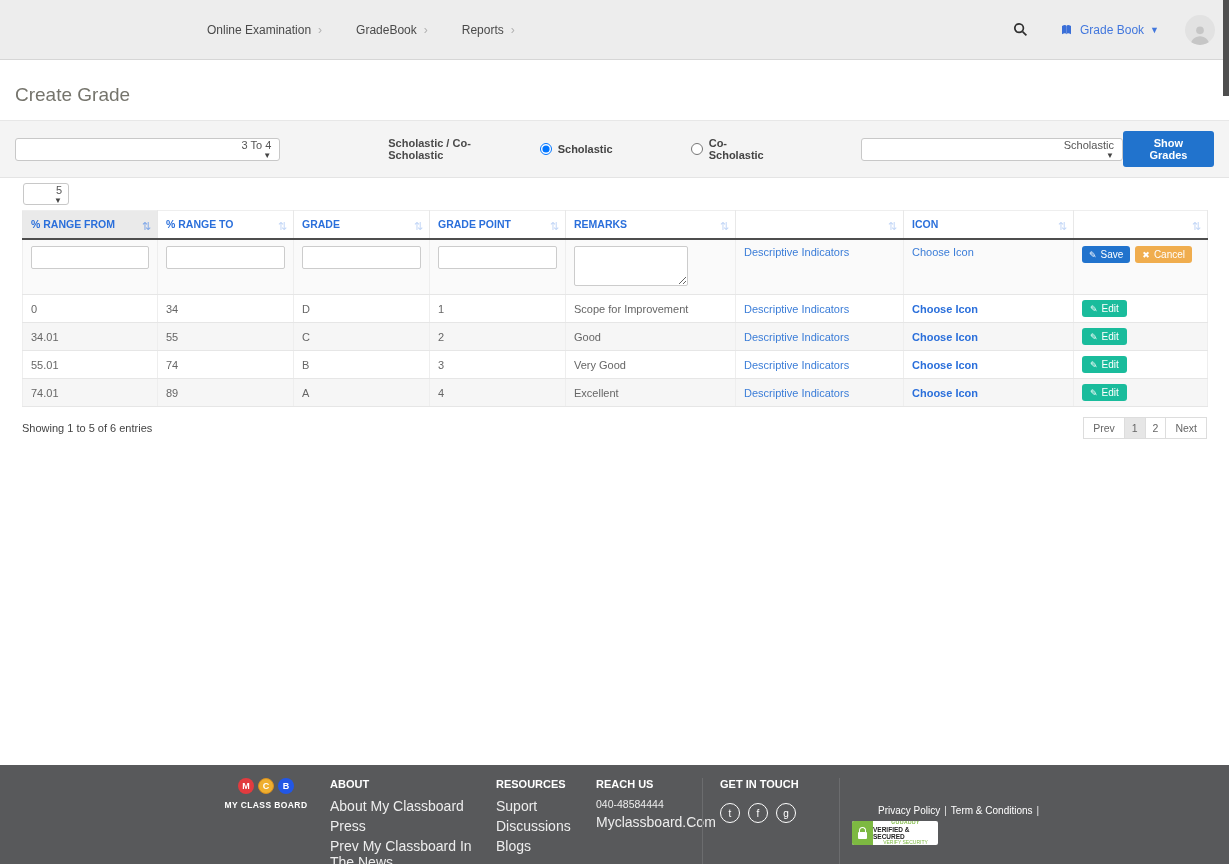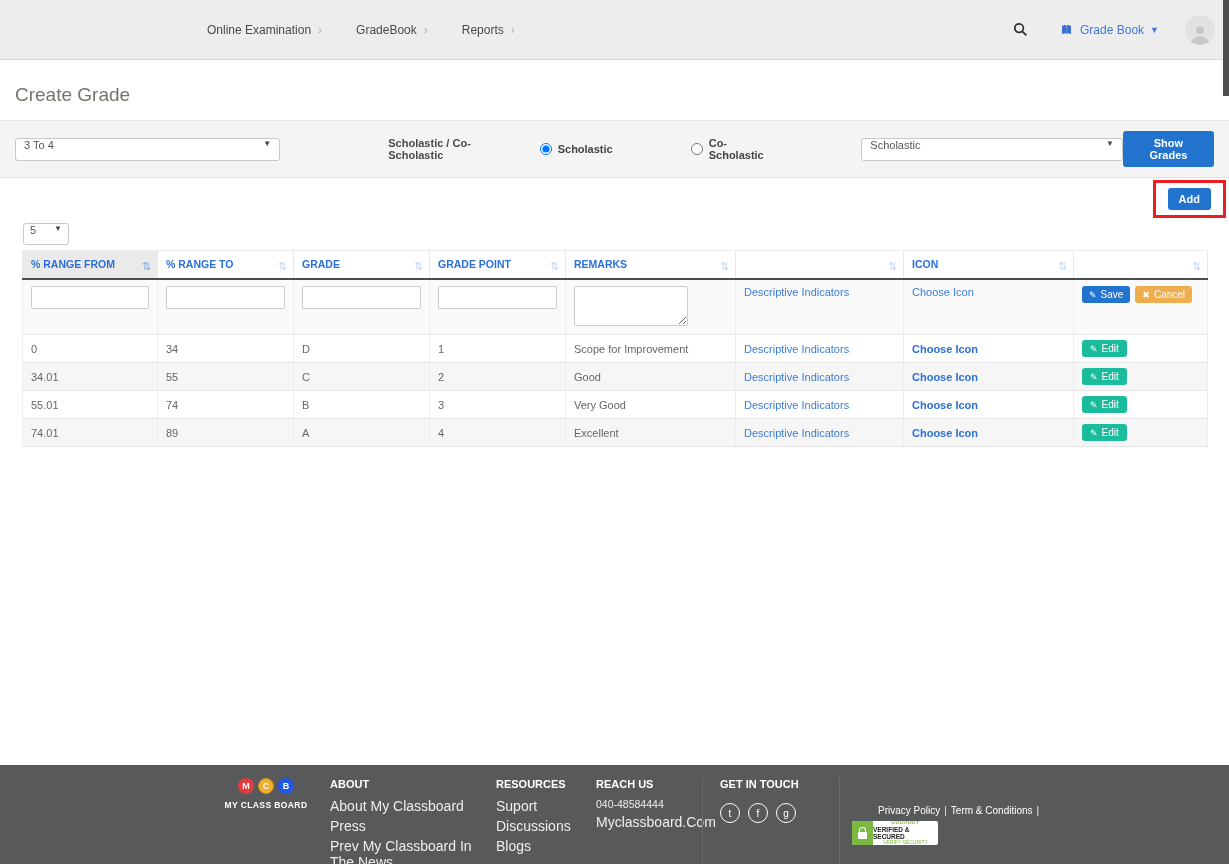--- a/index.html
+++ b/index.html
@@ -28,22 +28,22 @@
   .scroll-thumb { position:absolute; right:0; top:0; width:6px; height:96px; background:#4f4f4f; z-index:50; }
 
   
   .title-block { padding:24px 15px 14px; border-bottom:1px solid #e7e7e7; }
   .page-title { font-size:19px; color:#75746c; font-weight:400; }
 
   
   .filter-bar { background:#f4f4f4; border-bottom:1px solid #e4e4e4;
                 padding:10px 15px; display:flex; align-items:center; }
   .select-box { border:1px solid #c8c8c8; background:#fff; border-radius:3px; height:23px;
-                display:flex; align-items:flex-start; justify-content:space-between;
-                padding:0 8px; font-size:11px; color:#555; cursor:pointer; }
+                display:flex; align-items:flex-end; justify-content:space-between;
+                padding:0 8px; font-size:11px; color:#555; cursor:pointer;flex-direction:column; }
   .caret { font-size:8px; color:#444; }
   .sel-class { width:285px; }
   .type-label { font-weight:bold; font-size:11px; color:#4a4a4a; margin-left:108px; }
   .radio-opt { display:flex; align-items:center; font-size:11px; font-weight:bold; color:#444; }
   .radio-opt input { margin:0 6px 0 0; width:12px; height:12px; }
   .r1 { margin-left:24px; } .r2 { margin-left:78px; }
   .sel-category { width:281px; margin-left:86px; }
   .btn-primary { background:#2173cd; color:#fff; border:none; border-radius:3px;
                  font-size:11px; font-weight:bold; cursor:pointer; }
   .show-grades { padding:6px 13px; }
@@ -196,25 +196,20 @@
   </label>
   <div class="select-box sel-category">
     <span>Scholastic</span>
     <span class="caret">▼</span>
   </div>
   <button class="btn-primary show-grades">Show Grades</button>
 </div>
 
 <div class="panel">
 
-  <div class="add-row">
-    <div class="red-box">
-      <button class="btn-primary add-btn">Add</button>
-    </div>
-  </div>
 
   <div class="size-row">
     <div class="select-box size-select">
       <span>5</span>
       <span class="caret">▼</span>
     </div>
   </div>
 
   <table class="grades">
     <colgroup>
@@ -326,20 +321,29 @@
         <td><a class="link">Descriptive Indicators</a></td>
         <td><a class="link link-bold">Choose Icon</a></td>
         <td><button class="btn btn-edit">
           <span class="btn-ic">✎</span>
           <span>Edit</span>
             </button></td>
       </tr>
     </tbody>
   </table>
 
+  <div class="table-meta">
+    <span class="summary">Showing 1 to 5 of 6 entries</span>
+    <div class="pagination">
+      <button class="page-btn">Prev</button>
+      <button class="page-btn num active">1</button>
+      <button class="page-btn num">2</button>
+      <button class="page-btn">Next</button>
+    </div>
+  </div>
 </div>
 
 <div class="footer">
   <div class="f-spacer"></div>
 
   <div class="f-brand">
     <div class="brand-circles">
       <span class="circle" style="background:#e23b3f">M</span>
       <span class="circle circle-c" style="background:#efaf2f">C</span>
       <span class="circle" style="background:#2257e6">B</span>

